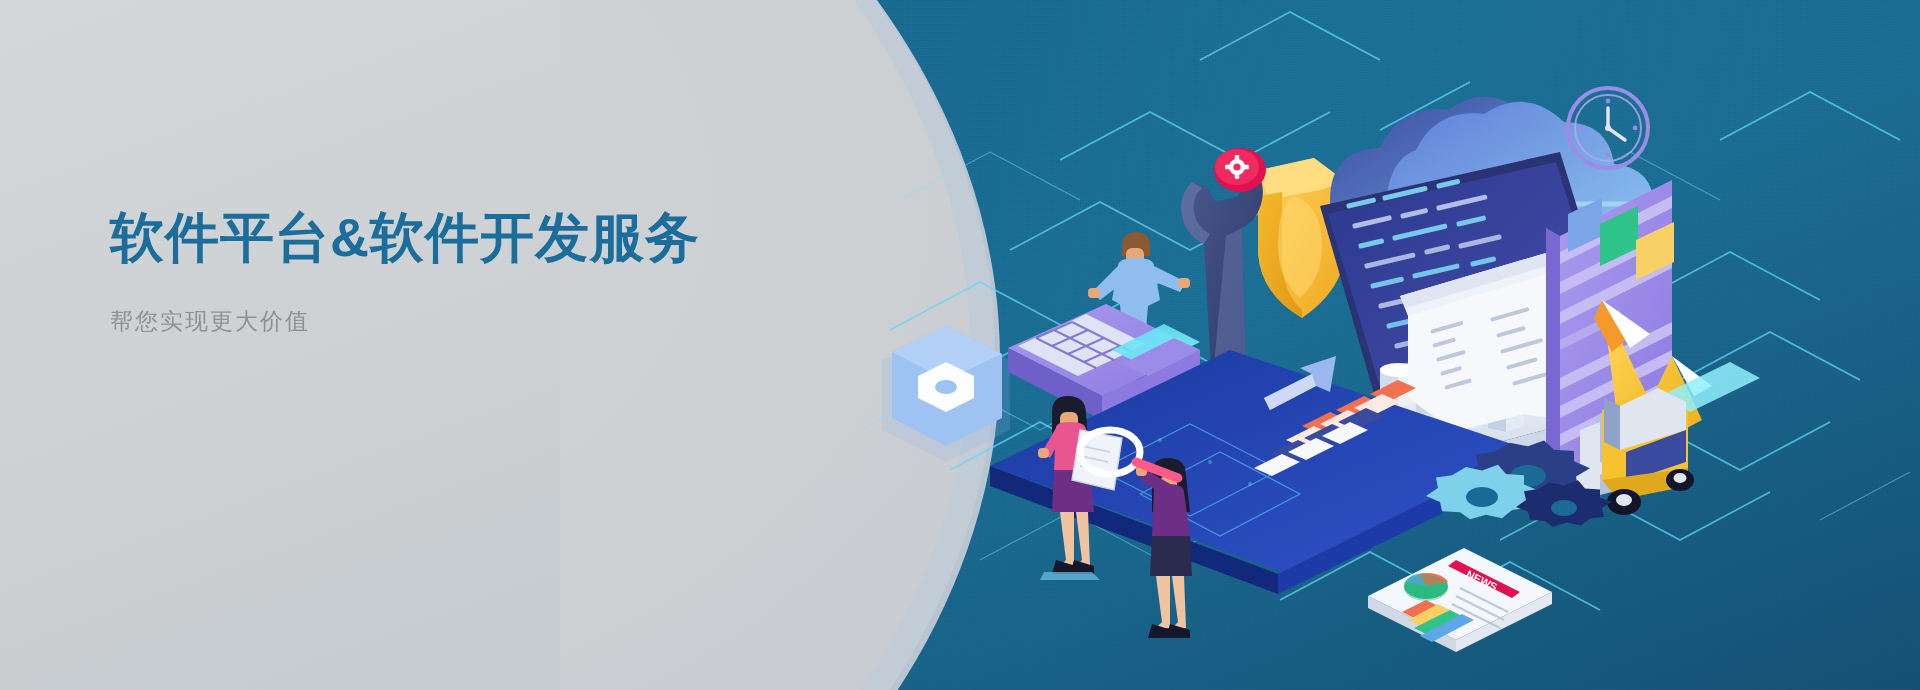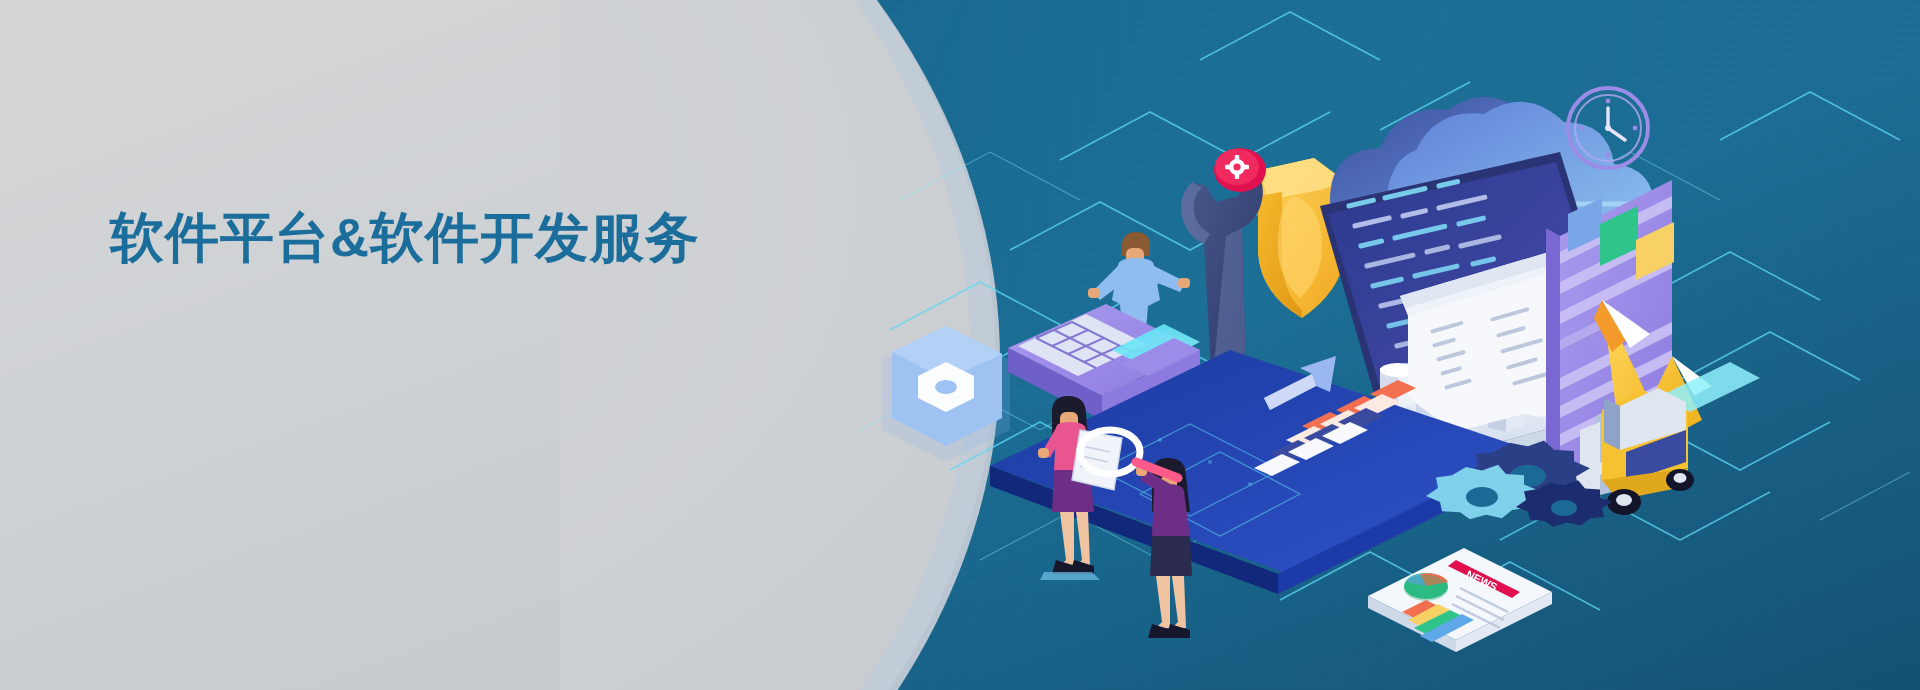--- a/index.html
+++ b/index.html
@@ -76,20 +76,21 @@
   <div class="bg-blue"></div>
   <div class="bg-noise"></div>
   <div class="bg-deep"></div>
   <div class="curve-glow"></div>
   <div class="curve-sliver"></div>
   <div class="curve-gray"></div>
   <div class="gray-flat"></div>
 
   <div class="text-block">
     <h1 class="headline">软件平台&amp;软件开发服务</h1>
+    <p class="subhead">帮您实现更大价值</p>
   </div>
 
   <svg id="art" viewBox="0 0 1060 690">
     <defs>
       <linearGradient id="gShield" x1="0" y1="0" x2="1" y2="1">
         <stop offset="0" stop-color="#ffd45e"></stop>
           <stop offset="1" stop-color="#f0a81e"></stop>
       </linearGradient>
       <linearGradient id="gShieldDark" x1="0" y1="0" x2="1" y2="1">
         <stop offset="0" stop-color="#f5b92c"></stop>

